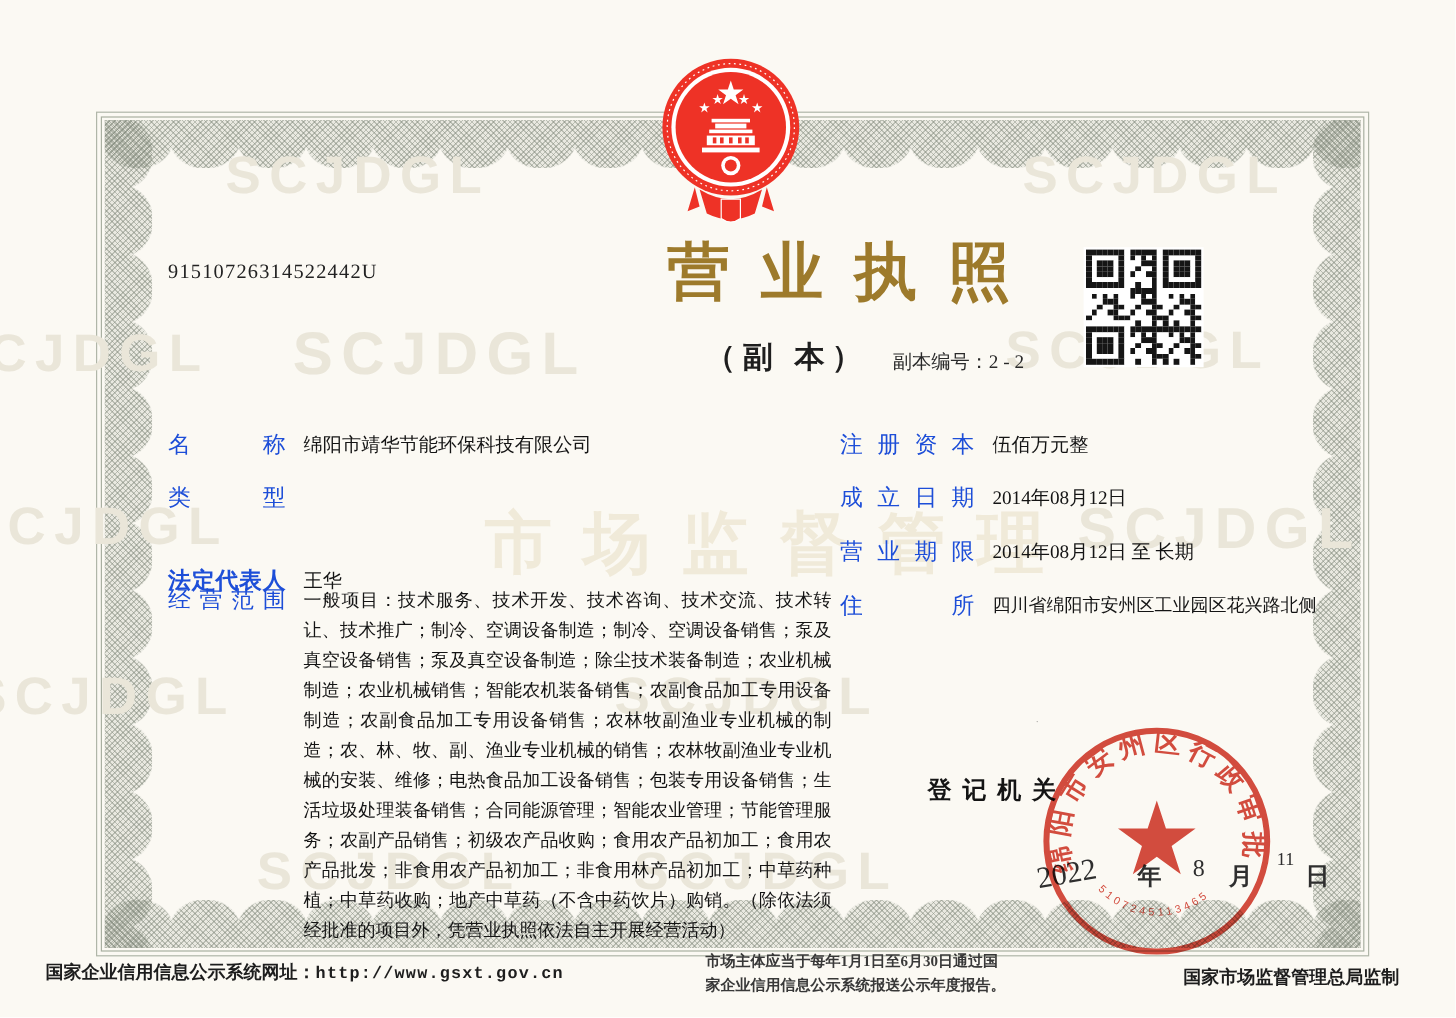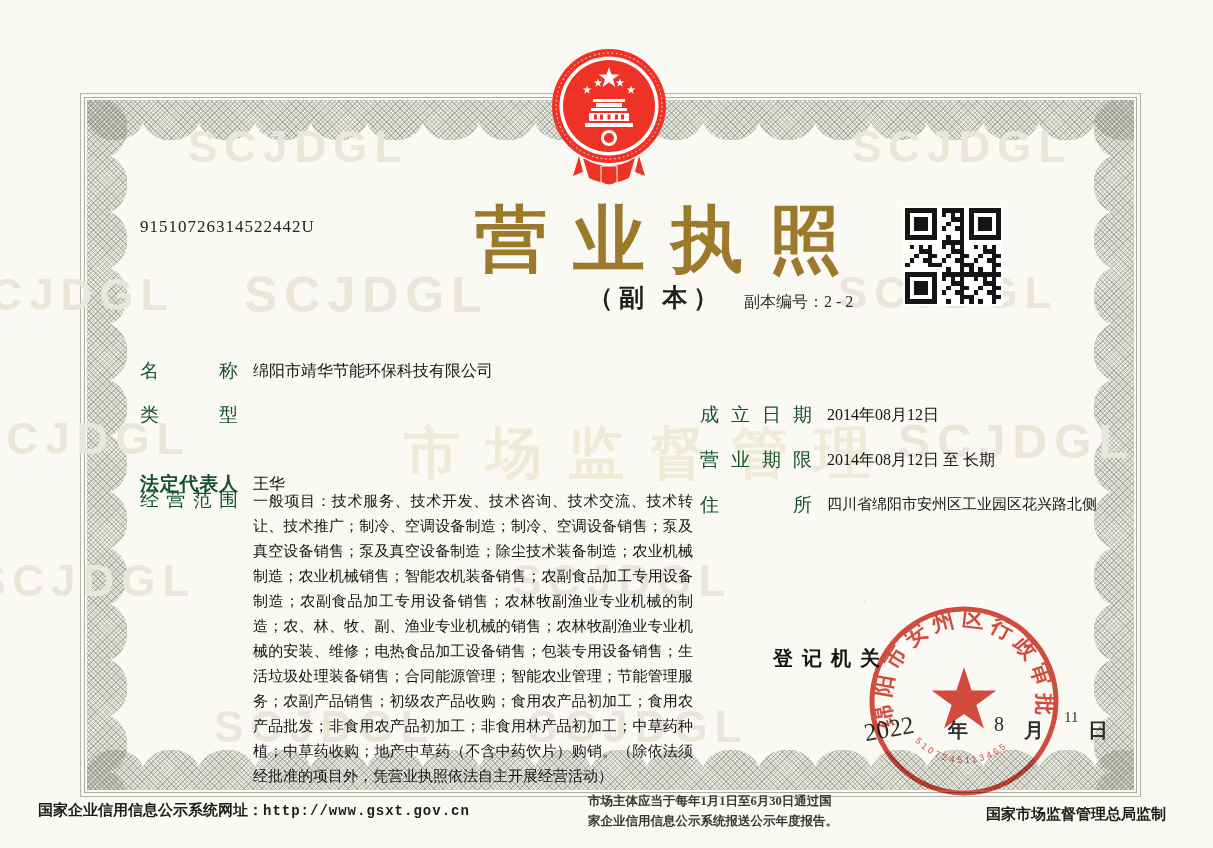--- a/index.html
+++ b/index.html
@@ -34,36 +34,36 @@
         radial-gradient(26px 30px at 0px 28px,#000 96%,rgba(0,0,0,0) 100%) 15px 0/26px 56px repeat-y;}
   
   .wm{position:absolute;font-family:"Liberation Sans","DejaVu Sans",sans-serif;font-weight:700;
       font-size:44px;letter-spacing:7px;color:#eae6d9;user-select:none;z-index:1;}
   .wm-center{position:absolute;left:404px;top:416px;font-size:56px;letter-spacing:26px;
       color:#f0ead9;font-weight:700;z-index:1;}
   
   .credit{position:absolute;left:140px;top:205px;z-index:3;}
   .credit .lbl{font-size:17px;letter-spacing:6px;color:#3c3c3c;}
   .credit .num{font-size:17px;letter-spacing:1px;margin-top:12px;color:#222;}
-  .title{position:absolute;left:448px;top:192px;width:420px;text-align:center;z-index:3;
+  .title{position:absolute;left:448px;top:192px;width:420px;text-align:right;z-index:3;
      font-family:"Liberation Sans","DejaVu Sans",sans-serif;font-weight:900;
-     font-size:72px;letter-spacing:26px;color:#9d7a2b;text-indent:26px;}
+     font-size:52px;letter-spacing:26px;color:#9d7a2b;text-indent:26px;}
   .subtitle{position:absolute;left:566px;top:281px;width:180px;text-align:center;z-index:3;
      font-size:25px;letter-spacing:6px;font-weight:600;color:#1e1e1e;}
   .copynum{position:absolute;left:744px;top:292px;font-size:16px;color:#2a2a2a;z-index:3;}
   
   .qrwrap{position:absolute;left:903px;top:206px;z-index:3;}
   #qr{display:grid;grid-template-rows:repeat(21,1fr);grid-template-columns:repeat(21,1fr);
       width:96px;height:96px;background:#fff;padding:2px;}
   #qr i{background:#151515;}
   .qrtext{position:absolute;left:1018px;top:207px;width:112px;font-size:12px;line-height:1.62;
       color:#2b2b2b;z-index:3;letter-spacing:.5px;}
   
   .frow{position:absolute;z-index:3;display:flex;align-items:flex-start;}
-  .flabel{display:inline-block;font-size:19px;color:#14532d;text-align:justify;
+  .flabel{display:inline-block;font-size:19px;color:#1d4ed8;text-align:justify;
       text-align-last:justify;text-justify:inter-character;}
   .flabel.w-l{width:98px;}
   .flabel.w-r{width:112px;}
   .fvalue{font-size:16px;color:#141414;margin-left:15px;padding-top:3px;white-space:nowrap;}
   .bold{font-weight:700;}
   .scope{white-space:normal;width:440px;font-size:15px;line-height:25px;text-align:justify;padding-top:2px;}
   
   .regauth{position:absolute;left:773px;top:645px;font-size:20px;letter-spacing:9px;
       font-weight:600;color:#141414;z-index:3;}
   .seal{position:absolute;left:864px;top:601px;z-index:5;opacity:.9;mix-blend-mode:multiply;}
@@ -609,20 +609,24 @@
   </div>
   <div class="frow" style="left:140px;top:471px">
     <span class="flabel w-l bold">法定代表人</span>
     <span class="fvalue">王华</span>
   </div>
   <div class="frow" style="left:140px;top:487px">
     <span class="flabel w-l">经营范围</span>
     <span class="fvalue scope">一般项目：技术服务、技术开发、技术咨询、技术交流、技术转让、技术推广；制冷、空调设备制造；制冷、空调设备销售；泵及真空设备销售；泵及真空设备制造；除尘技术装备制造；农业机械制造；农业机械销售；智能农机装备销售；农副食品加工专用设备制造；农副食品加工专用设备销售；农林牧副渔业专业机械的制造；农、林、牧、副、渔业专业机械的销售；农林牧副渔业专业机械的安装、维修；电热食品加工设备销售；包装专用设备销售；生活垃圾处理装备销售；合同能源管理；智能农业管理；节能管理服务；农副产品销售；初级农产品收购；食用农产品初加工；食用农产品批发；非食用农产品初加工；非食用林产品初加工；中草药种植；中草药收购；地产中草药（不含中药饮片）购销。（除依法须经批准的项目外，凭营业执照依法自主开展经营活动）</span>
   </div>
 
+  <div class="frow" style="left:700px;top:358px">
+    <span class="flabel w-r">注册资本</span>
+    <span class="fvalue">伍佰万元整</span>
+  </div>
   <div class="frow" style="left:700px;top:402px">
     <span class="flabel w-r">成立日期</span>
     <span class="fvalue">2014年08月12日</span>
   </div>
   <div class="frow" style="left:700px;top:447px">
     <span class="flabel w-r">营业期限</span>
     <span class="fvalue">2014年08月12日 至 长期</span>
   </div>
   <div class="frow" style="left:700px;top:492px">
     <span class="flabel w-r">住所</span>

